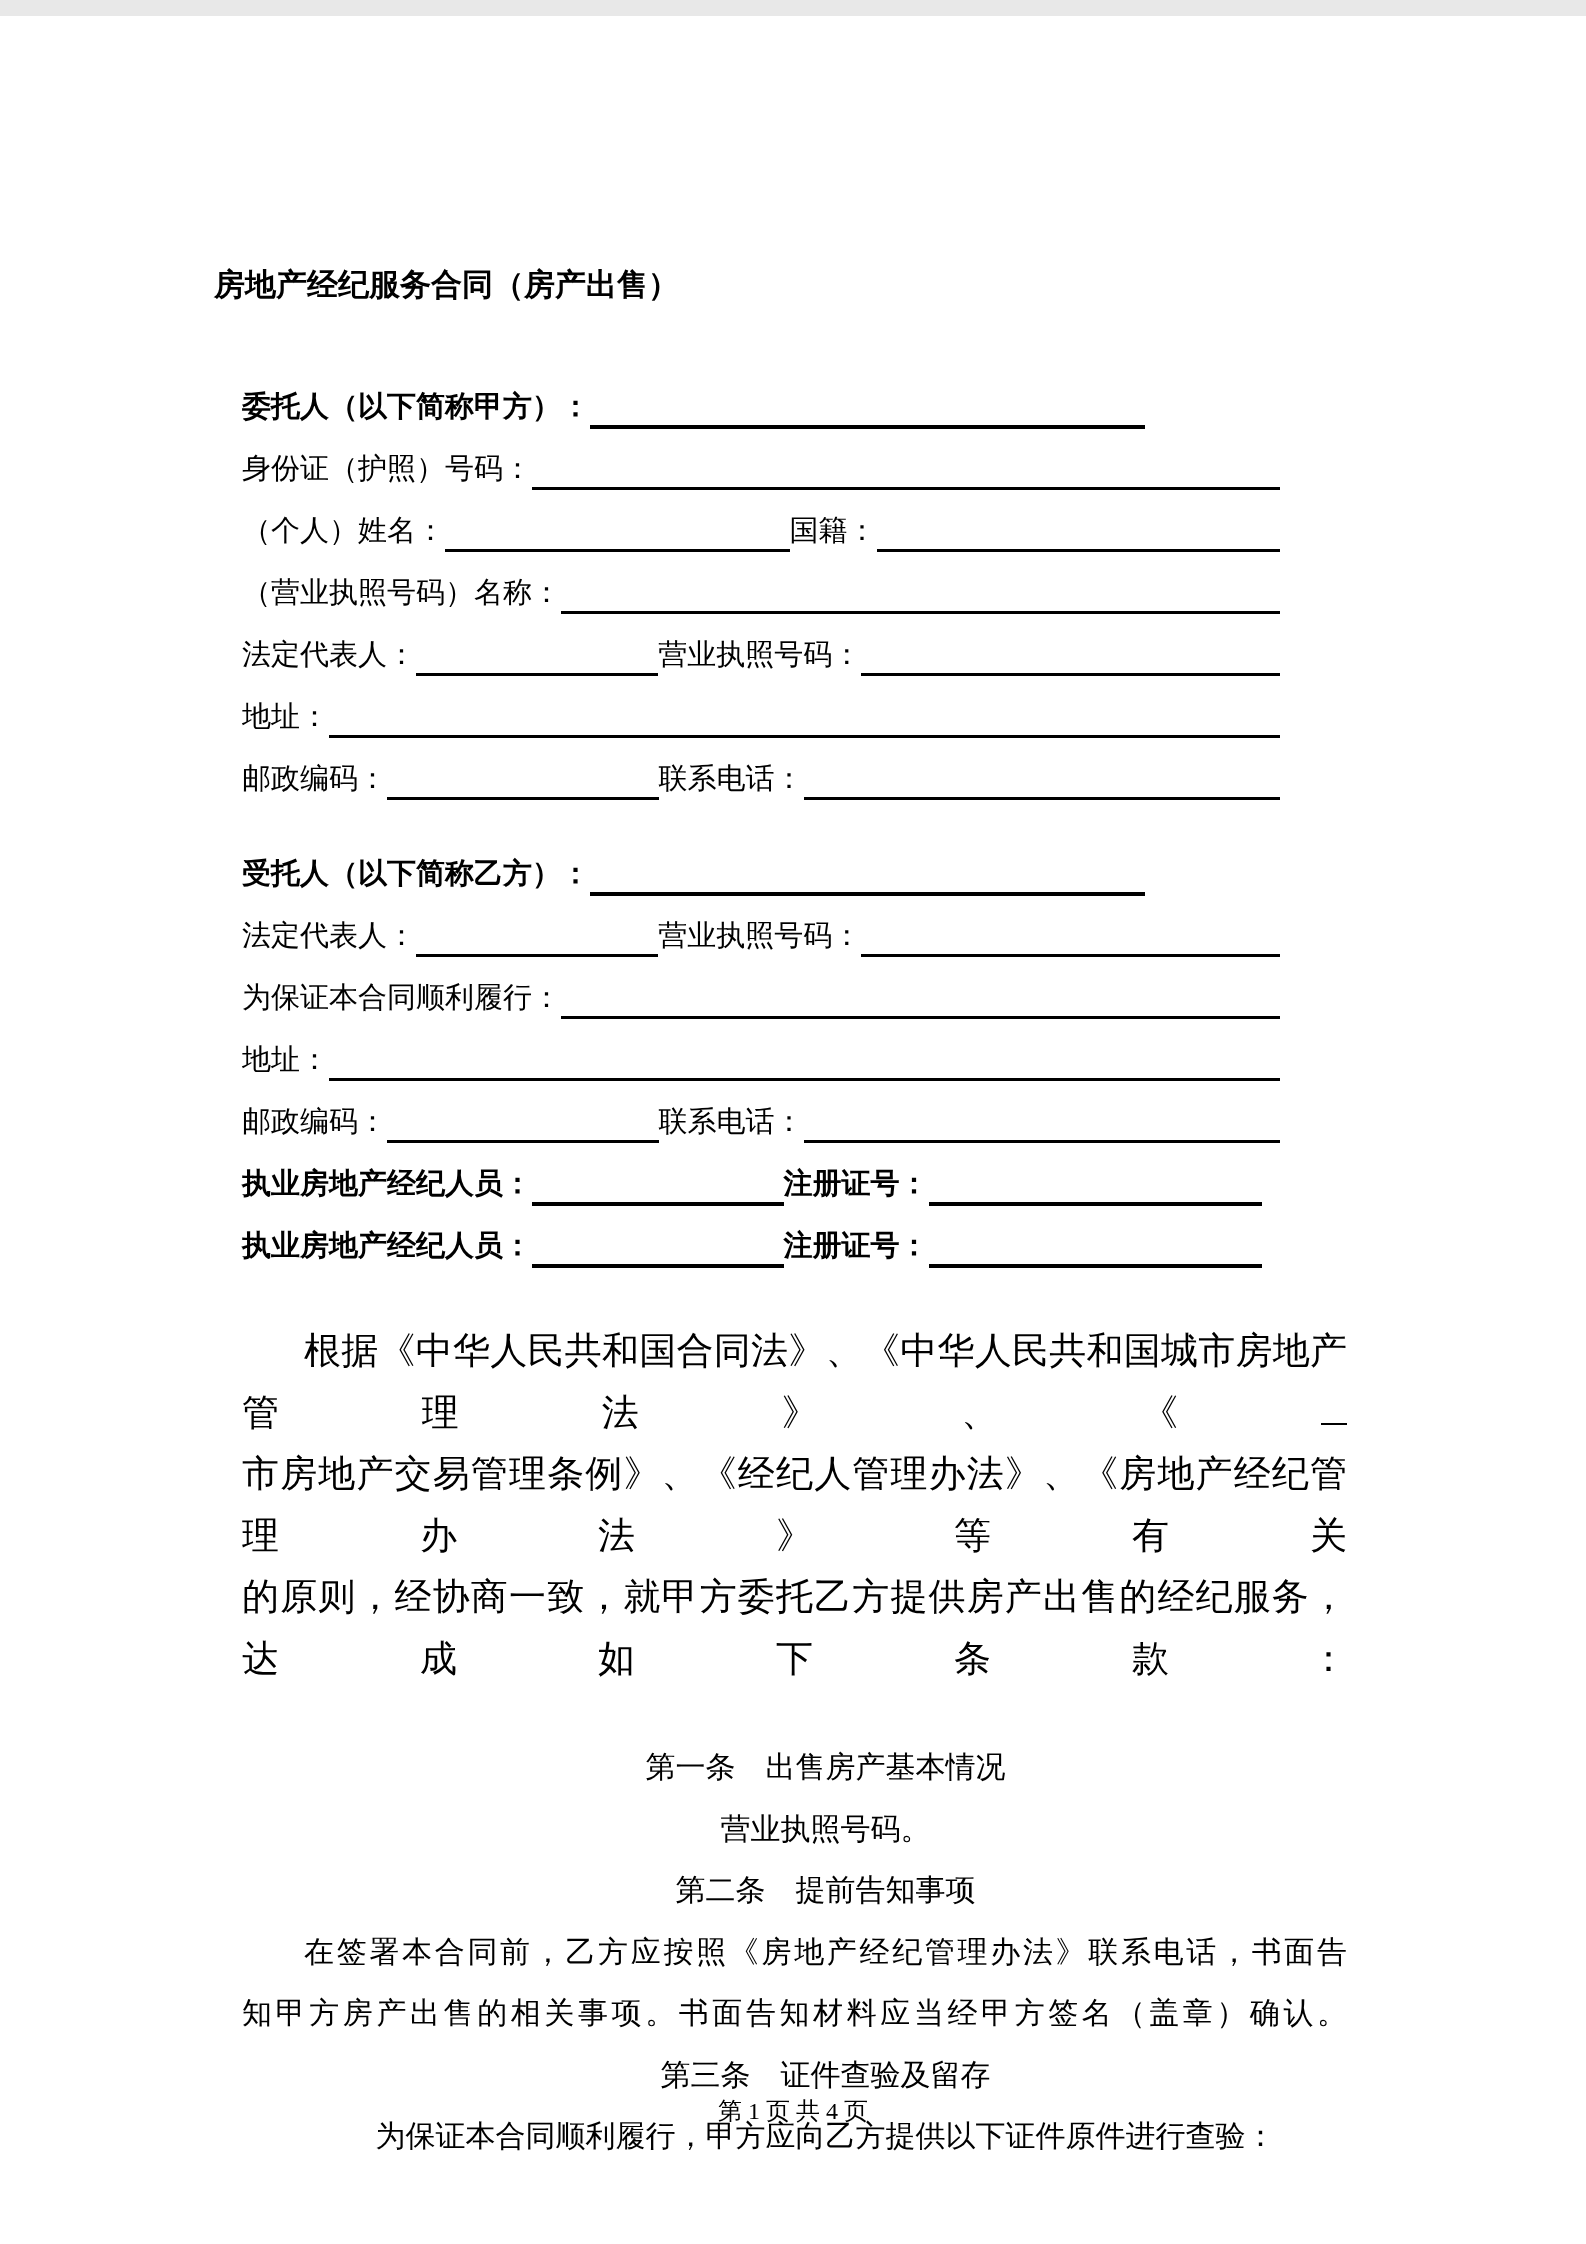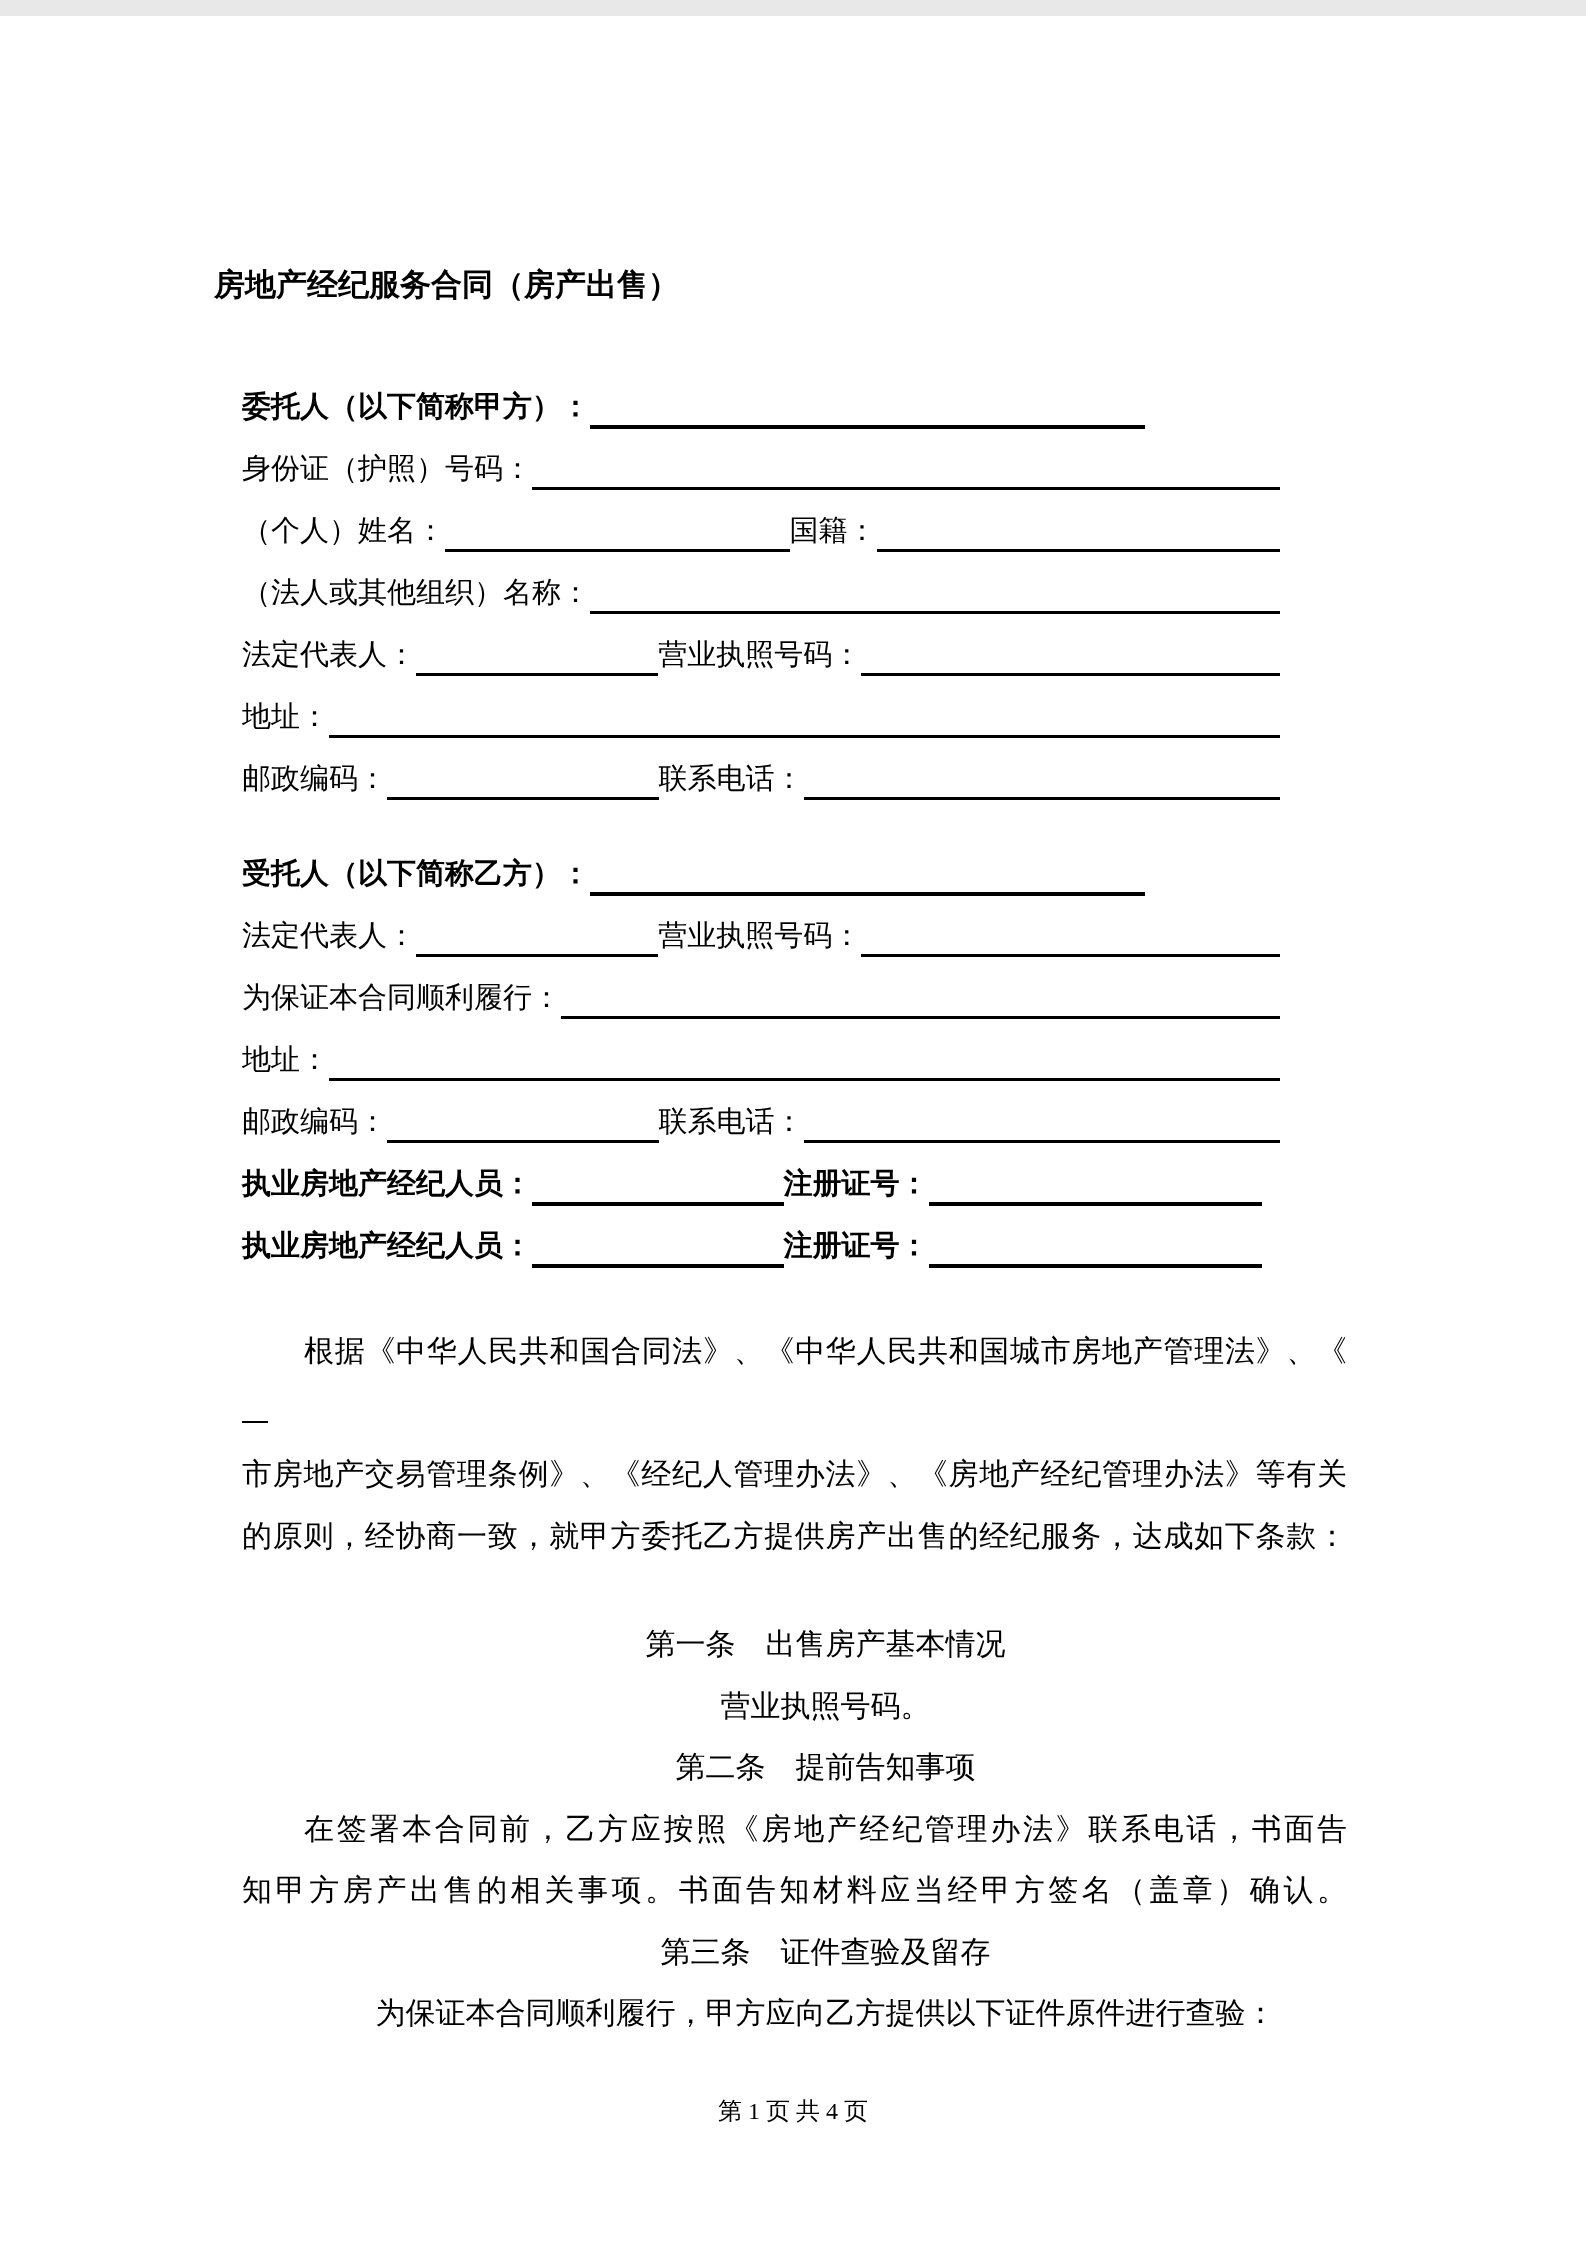--- a/index.html
+++ b/index.html
@@ -47,21 +47,21 @@
   .fill.w420{flex-grow:420;}
   .fill.w265{flex-grow:265;}
   .fill.w465{flex-grow:465;}
   .fill.w230{flex-grow:230;}
   .fill.w305{flex-grow:305;}
   .spacer33{height:33px;}
   .serif{font-family:"Liberation Serif", serif;}
   .preamble{
     margin:44px 0 0 242px;
     width:1105px;
-    font-size:30px;
+    font-size:37px;
     line-height:61.5px;
   }
   .pline{
     text-align:justify;
     text-align-last:justify;
   }
   .pline.indent{text-indent:62px;}
   .shortblank{
     display:inline-block;
     width:26px;
@@ -108,21 +108,21 @@
     </div>
 
     <div class="row">
       <span class="lbl">（个人）姓名：</span>
       <span class="fill w333"></span>
       <span class="lbl">国籍：</span>
       <span class="fill w390"></span>
     </div>
 
     <div class="row">
-      <span class="lbl">（法人或其他组织）名称：</span>
+      <span class="lbl">（营业执照号码）名称：</span>
       <span class="fill"></span>
     </div>
 
     <div class="row">
       <span class="lbl">法定代表人：</span>
       <span class="fill w243"></span>
       <span class="lbl">营业执照号码：</span>
       <span class="fill w420"></span>
     </div>
 

